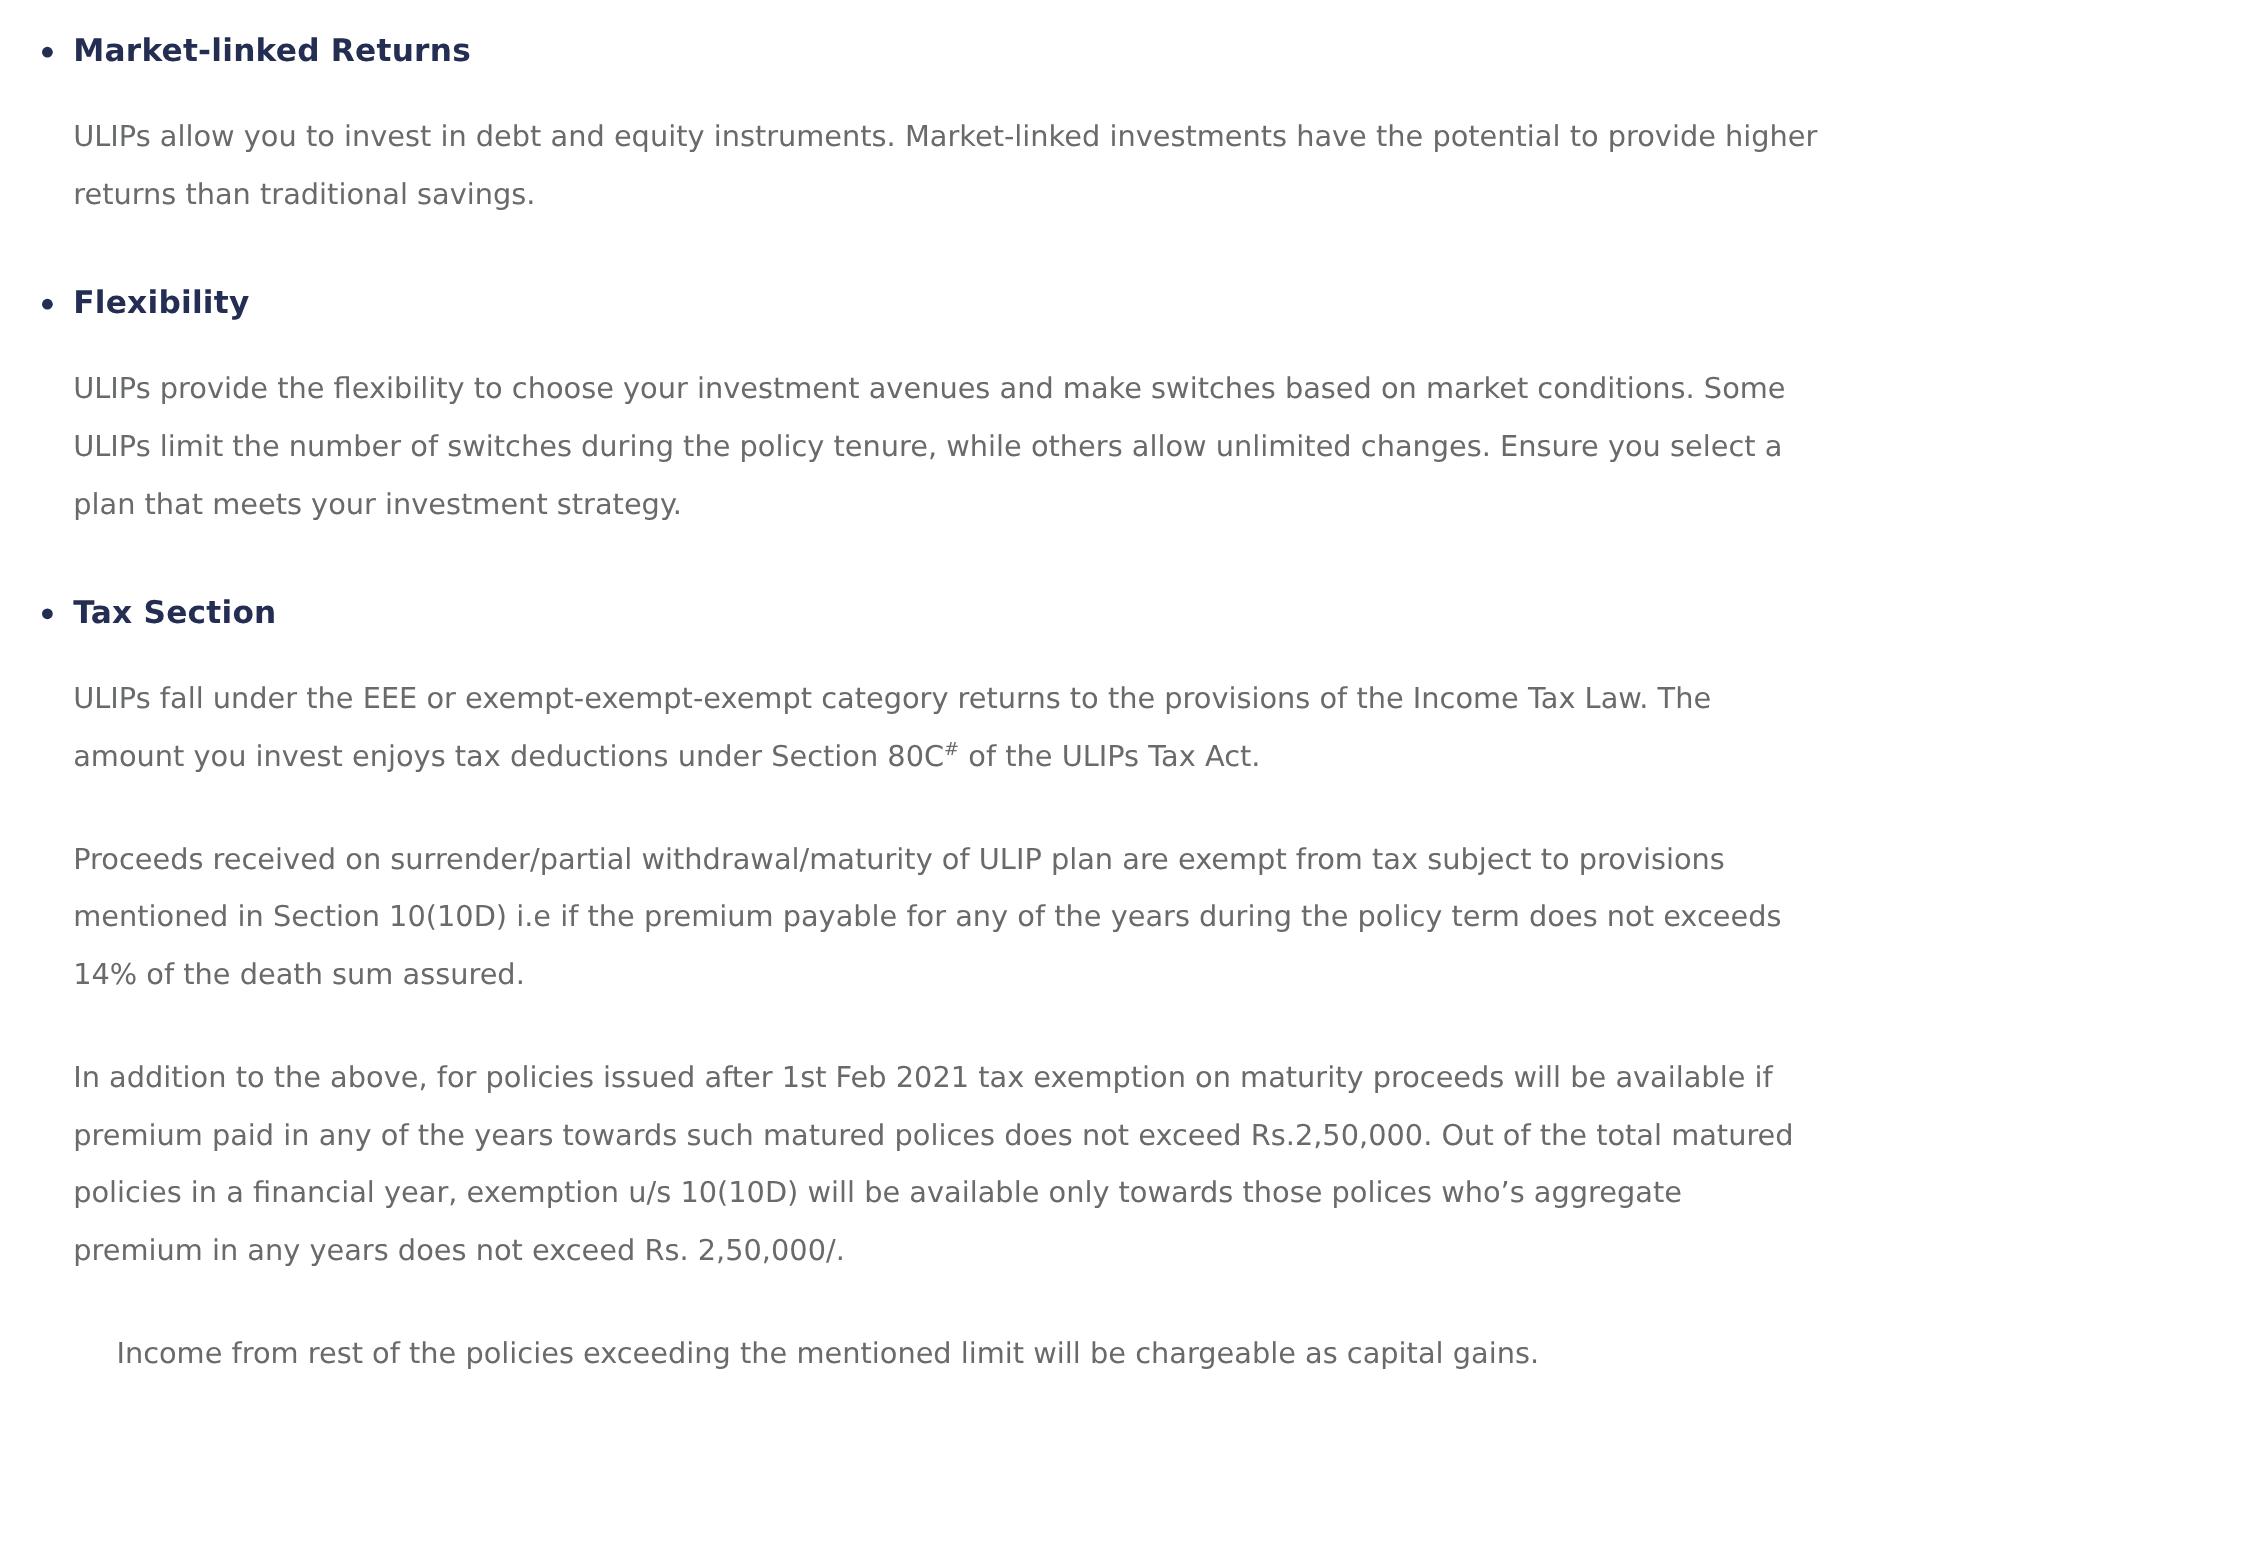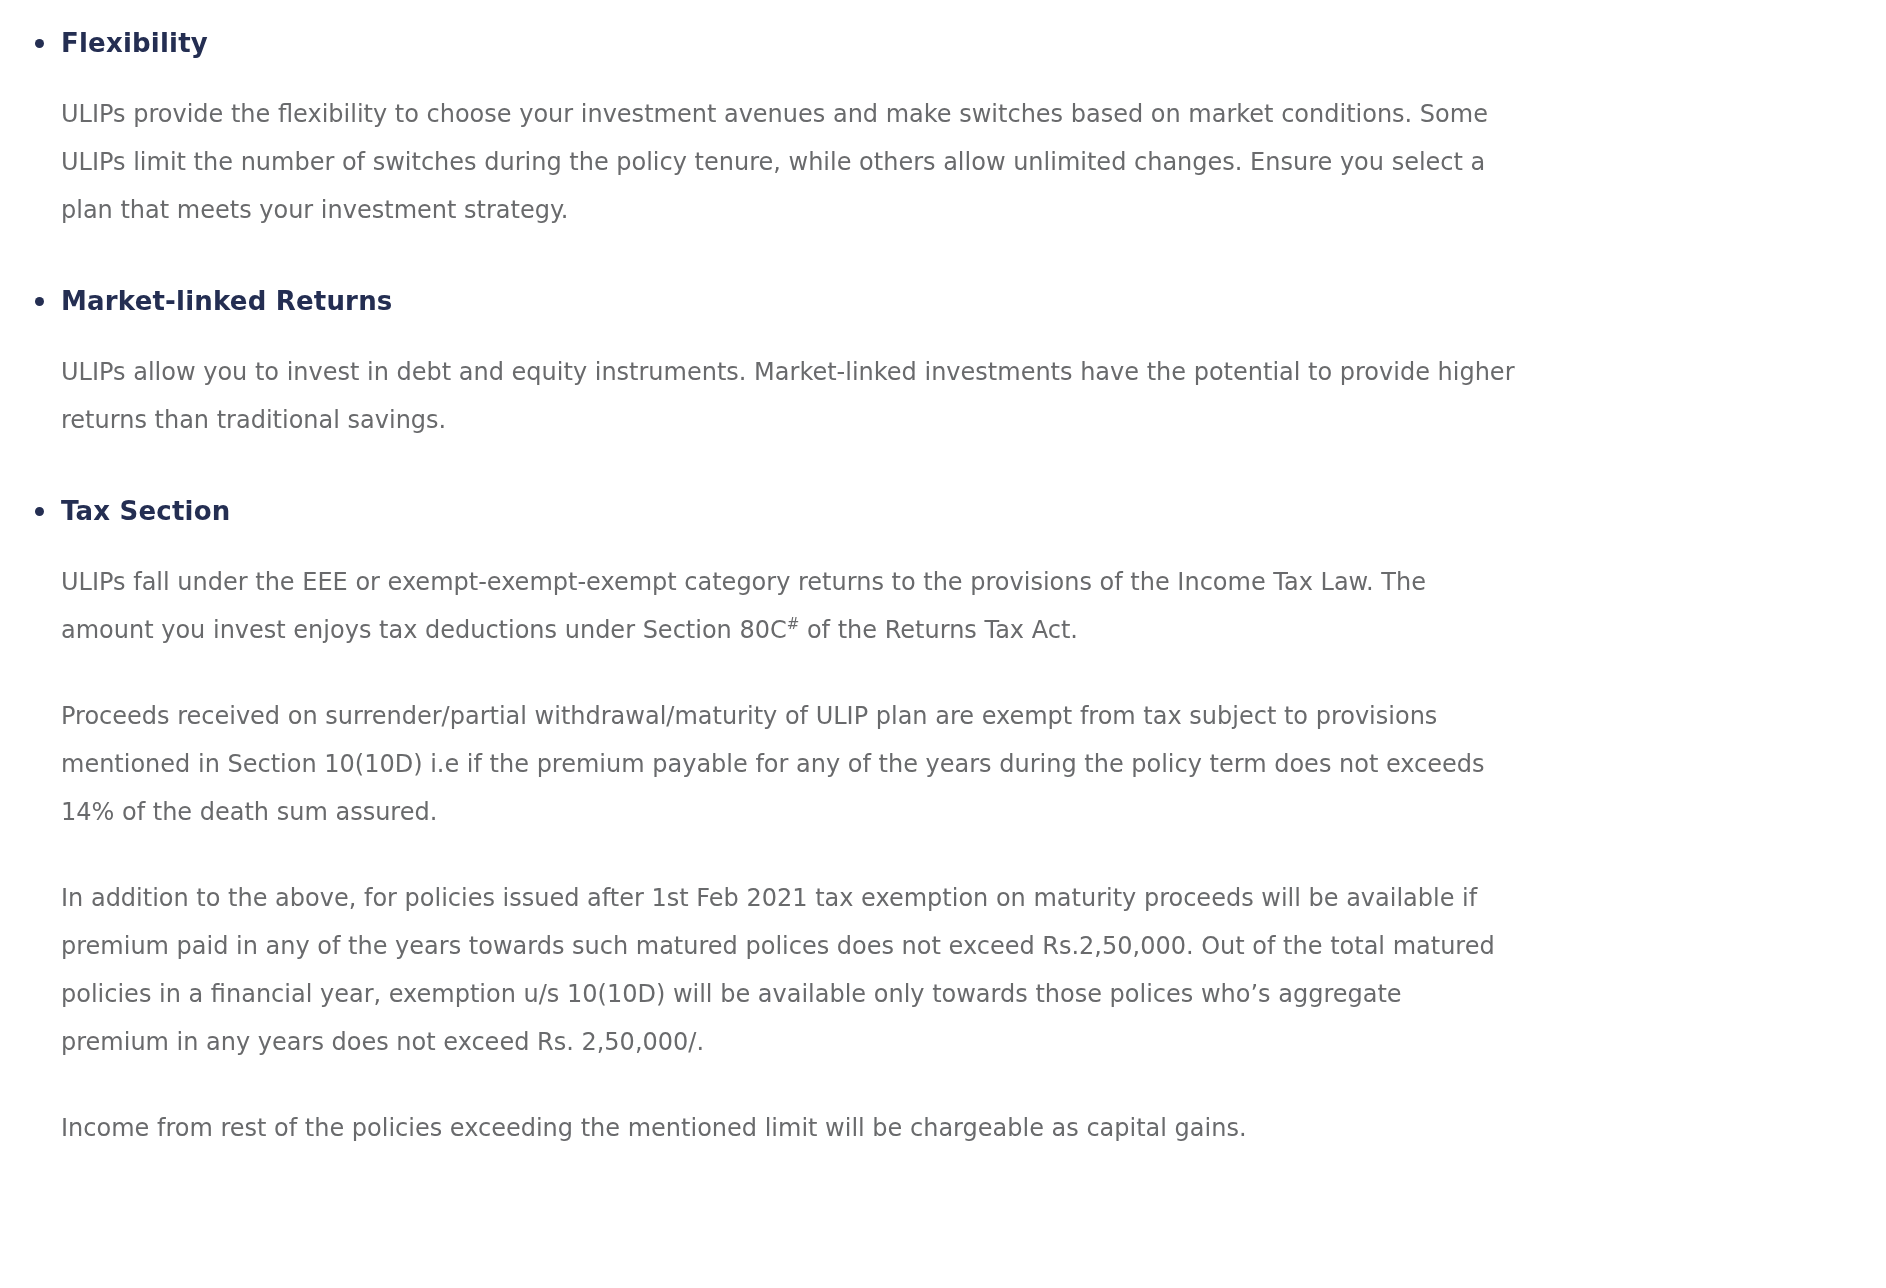--- a/index.html
+++ b/index.html
@@ -42,51 +42,52 @@
   }
   p.body-para {
     margin: 0 0 38px 0;
     max-width: 1455px;
     font-size: 24px;
     line-height: 48px;
     color: var(--body-color, #696a6c);
   }
   .bullet-section:last-child p.body-para:last-child {
     margin-bottom: 0;
+    margin-left: 36px;
   }
   sup.hash {
     font-size: 15px;
     line-height: 0;
   }
 </style>
 </head>
 <body>
 
 <main class="content">
 
   <section class="bullet-section">
     <div class="heading-row">
       <span class="bullet"></span>
+      <h2 class="section-heading">Market-linked Returns</h2>
+    </div>
+    <p class="body-para">ULIPs allow you to invest in debt and equity instruments. Market-linked investments have the potential to provide higher returns than traditional savings.</p>
+  </section>
+
+  <section class="bullet-section">
+    <div class="heading-row">
+      <span class="bullet"></span>
       <h2 class="section-heading">Flexibility</h2>
     </div>
     <p class="body-para">ULIPs provide the flexibility to choose your investment avenues and make switches based on market conditions. Some ULIPs limit the number of switches during the policy tenure, while others allow unlimited changes. Ensure you select a plan that meets your investment strategy.</p>
   </section>
 
   <section class="bullet-section">
     <div class="heading-row">
       <span class="bullet"></span>
-      <h2 class="section-heading">Market-linked Returns</h2>
-    </div>
-    <p class="body-para">ULIPs allow you to invest in debt and equity instruments. Market-linked investments have the potential to provide higher returns than traditional savings.</p>
-  </section>
-
-  <section class="bullet-section">
-    <div class="heading-row">
-      <span class="bullet"></span>
       <h2 class="section-heading">Tax Section</h2>
     </div>
-    <p class="body-para"><span>ULIPs fall under the EEE or exempt-exempt-exempt category returns to the provisions of the Income Tax Law. The amount you invest enjoys tax deductions under Section 80C</span><sup class="hash">#</sup><span> of the Returns Tax Act.</span></p>
+    <p class="body-para"><span>ULIPs fall under the EEE or exempt-exempt-exempt category returns to the provisions of the Income Tax Law. The amount you invest enjoys tax deductions under Section 80C</span><sup class="hash">#</sup><span> of the ULIPs Tax Act.</span></p>
     <p class="body-para">Proceeds received on surrender/partial withdrawal/maturity of ULIP plan are exempt from tax subject to provisions mentioned in Section 10(10D) i.e if the premium payable for any of the years during the policy term does not exceeds 14% of the death sum assured.</p>
     <p class="body-para">In addition to the above, for policies issued after 1st Feb 2021 tax exemption on maturity proceeds will be available if premium paid in any of the years towards such matured polices does not exceed Rs.2,50,000. Out of the total matured policies in a financial year, exemption u/s 10(10D) will be available only towards those polices who’s aggregate premium in any years does not exceed Rs. 2,50,000/.</p>
     <p class="body-para">Income from rest of the policies exceeding the mentioned limit will be chargeable as capital gains.</p>
   </section>
 
 </main>
 
 </body></html>

